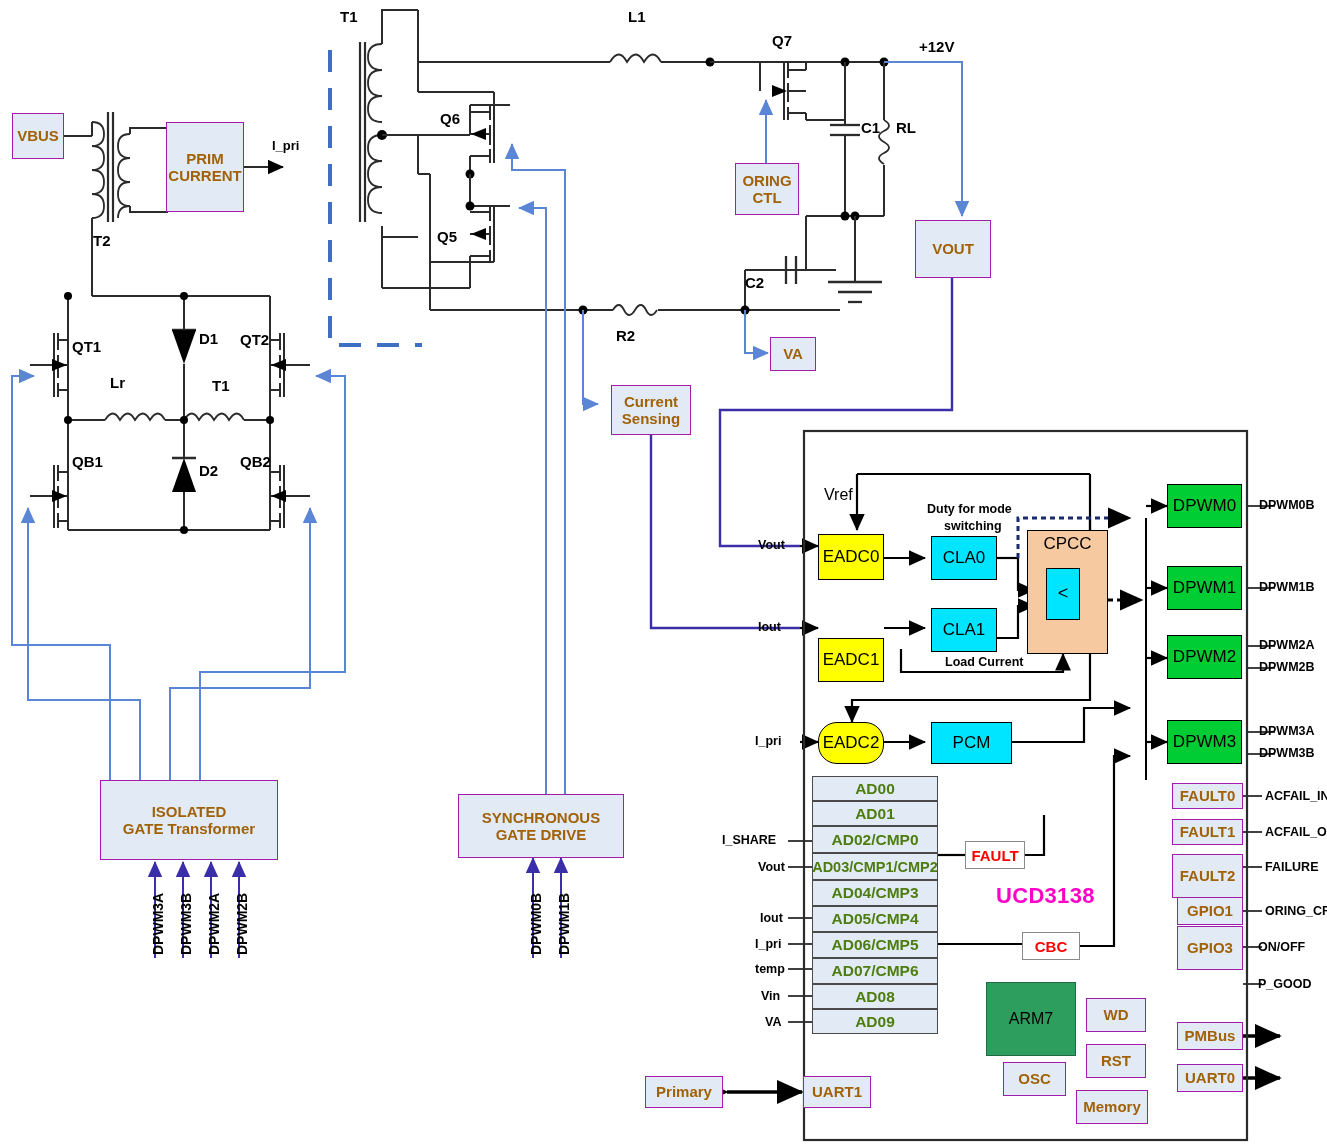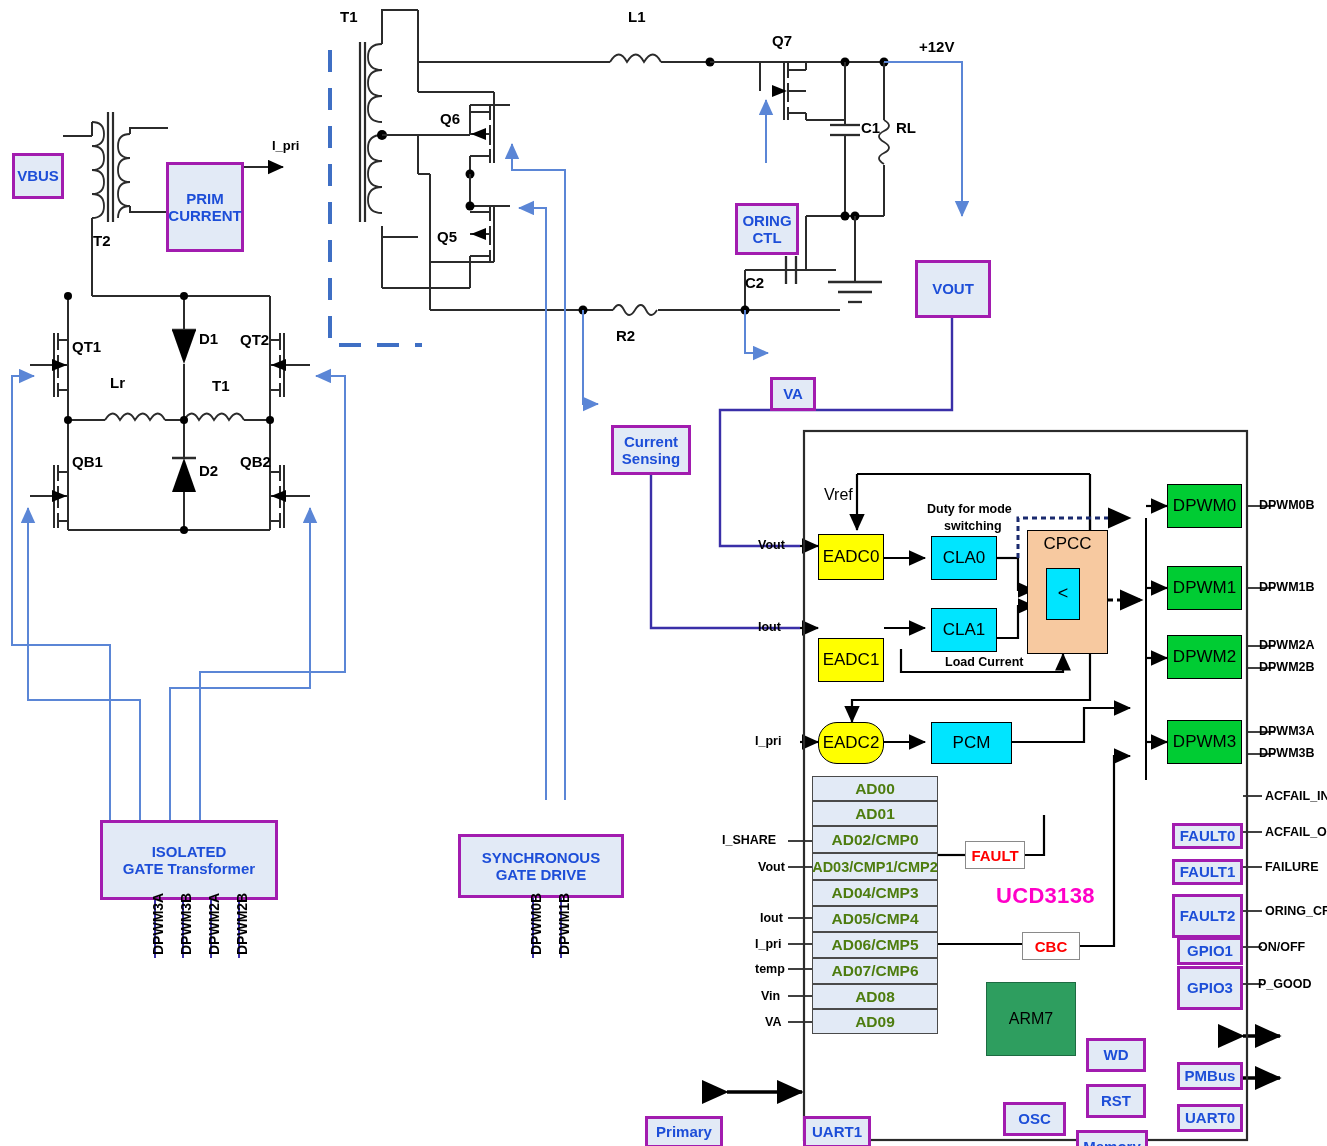--- a/index.html
+++ b/index.html
@@ -3,23 +3,23 @@
 <meta charset="utf-8">
 <style>
   html,body{margin:0;padding:0;background:#ffffff;}
   body{width:1327px;height:1146px;position:relative;
        font-family:"Liberation Sans","DejaVu Sans",sans-serif;
        -webkit-font-smoothing:antialiased;}
   #stage{position:absolute;left:0;top:0;width:1327px;height:1146px;overflow:hidden;}
   svg.layer{position:absolute;left:0;top:0;width:1327px;height:1146px;overflow:visible;}
   .lbl{position:absolute;font-size:15px;font-weight:bold;color:#000;white-space:nowrap;line-height:1.15;}
   .lbl.sm{font-size:12.5px;}
-  .box{position:absolute;box-sizing:border-box;border:3px solid #a21caf;
+  .box{position:absolute;box-sizing:border-box;border:1px solid #a21caf;
        background:#e2eaf6;display:flex;align-items:center;justify-content:center;
-       text-align:center;font-size:15px;font-weight:bold;color:#1d4ed8;line-height:1.15;margin-top:40px;}
+       text-align:center;font-size:15px;font-weight:bold;color:#a16207;line-height:1.15;}
   .cblk{position:absolute;box-sizing:border-box;border:1.6px solid #000;
         display:flex;align-items:center;justify-content:center;text-align:center;
         font-size:17px;color:#000;line-height:1.1;}
   .cblk.yellow{background:#ffff00;}
   .cblk.cyan{background:#00e5ff;}
   .cblk.green{background:#00cc33;}
   .cblk.peach{background:#f7c9a0;}
   .adrow{position:absolute;box-sizing:border-box;border:1px solid #4a4a4a;
          background:#e2eaf6;display:flex;align-items:center;justify-content:center;
          font-size:15.5px;font-weight:bold;color:#4d7c0f;}

